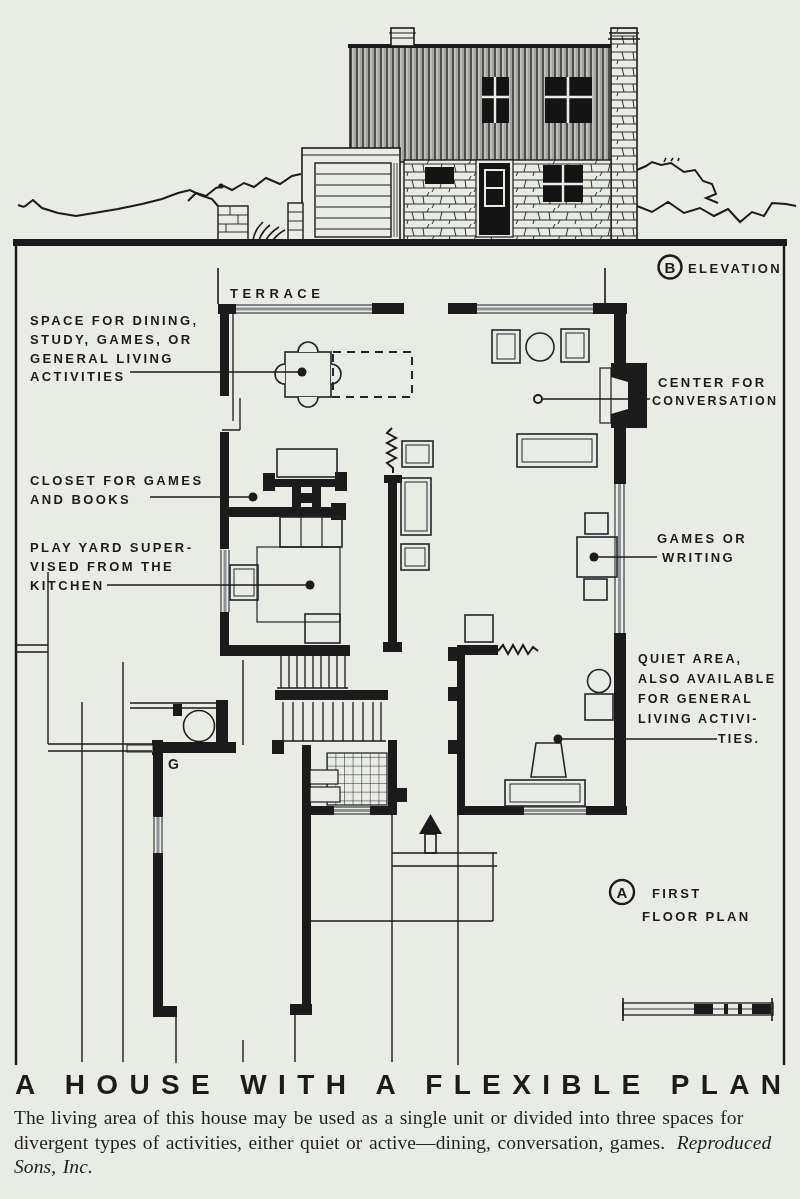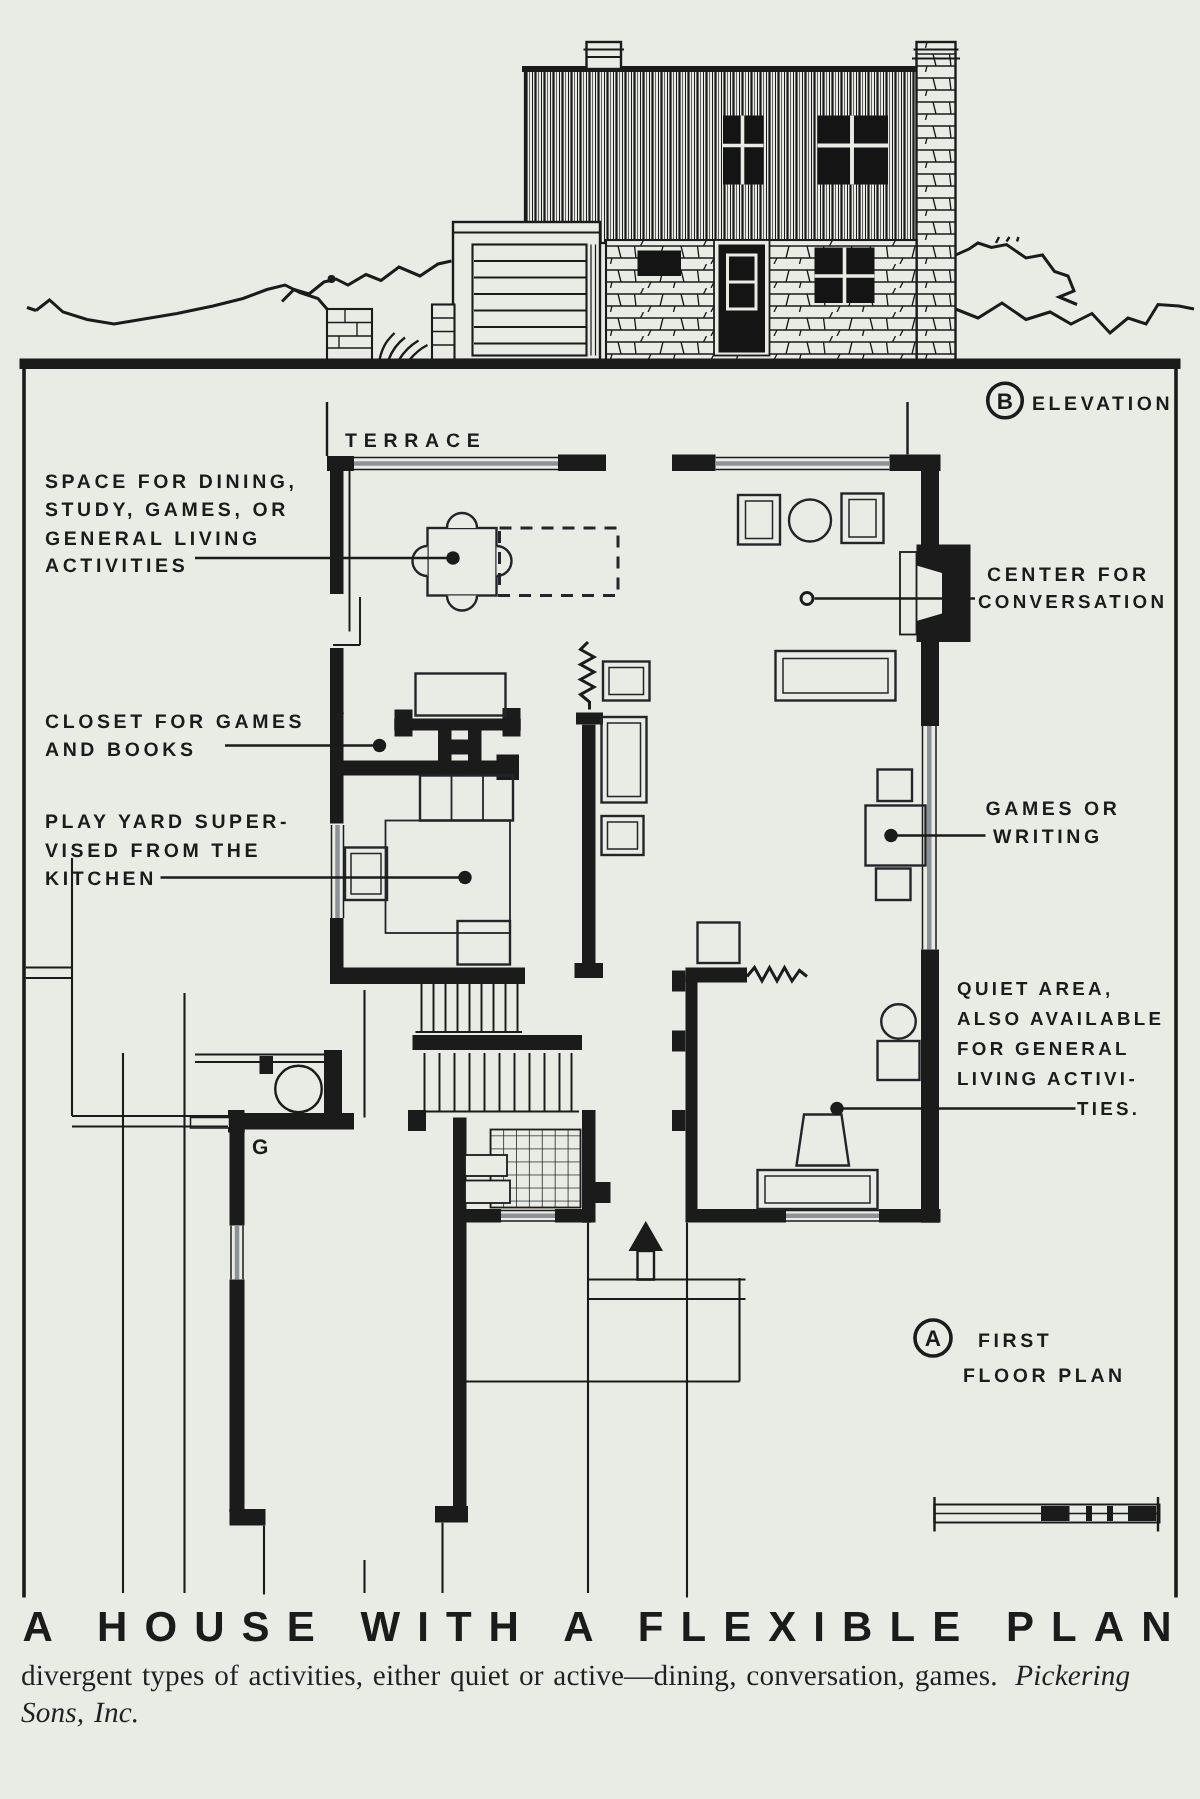--- a/index.html
+++ b/index.html
@@ -364,16 +364,17 @@
     <circle cx="622" cy="892" r="12" fill="none" stroke="#1b1b1b" stroke-width="2.4"></circle>
     <text class="tagltr" x="622" y="897.5" text-anchor="middle">A</text>
     <text class="arch" x="652" y="898">FIRST</text>
     <text class="arch" x="642" y="921">FLOOR PLAN</text>
   </g>
 
   <text class="title-t" x="15" y="1094" textLength="770" lengthAdjust="spacing">A HOUSE WITH A FLEXIBLE PLAN</text>
 </svg>
 
 <div id="caption">
-  <div><span>divergent types of activities, either quiet or active—dining, conversation, games.</span><span class="ital sp">Pickering</span></div>
+  <div><span>The living area of this house may be used as a single unit or divided into three spaces for</span></div>
+  <div><span>divergent types of activities, either quiet or active—dining, conversation, games.</span><span class="ital sp">Reproduced</span></div>
   <div class="ital"><span>Sons, Inc.</span></div>
 </div>
 </div>
 
 </body></html>

